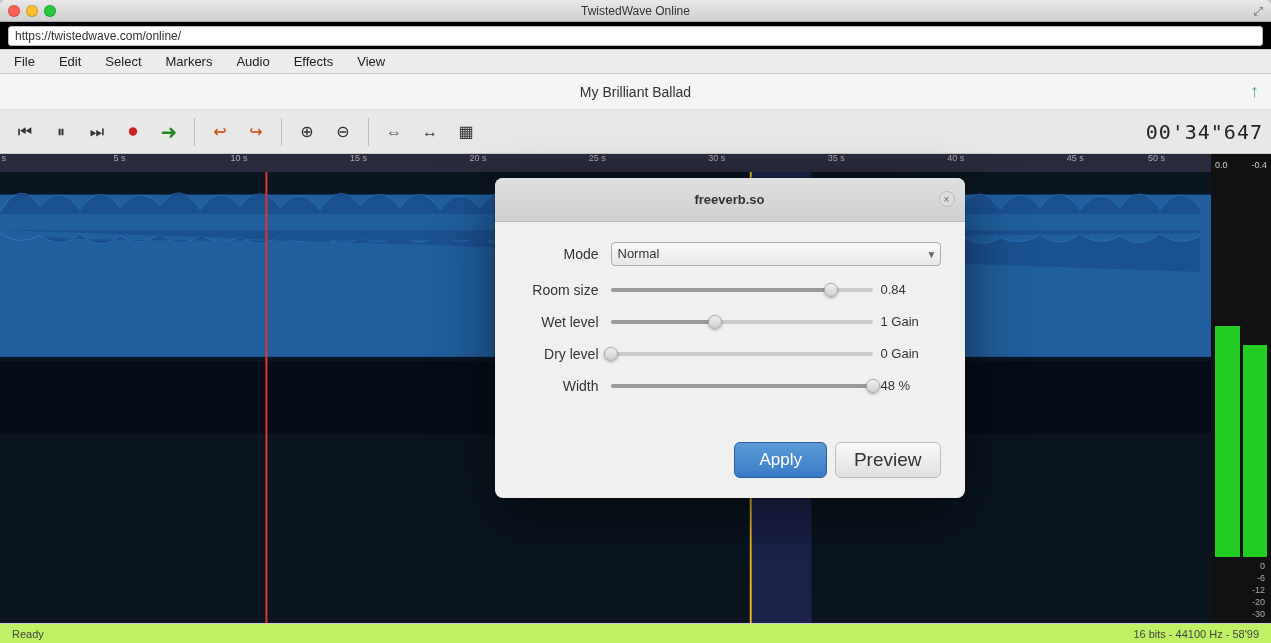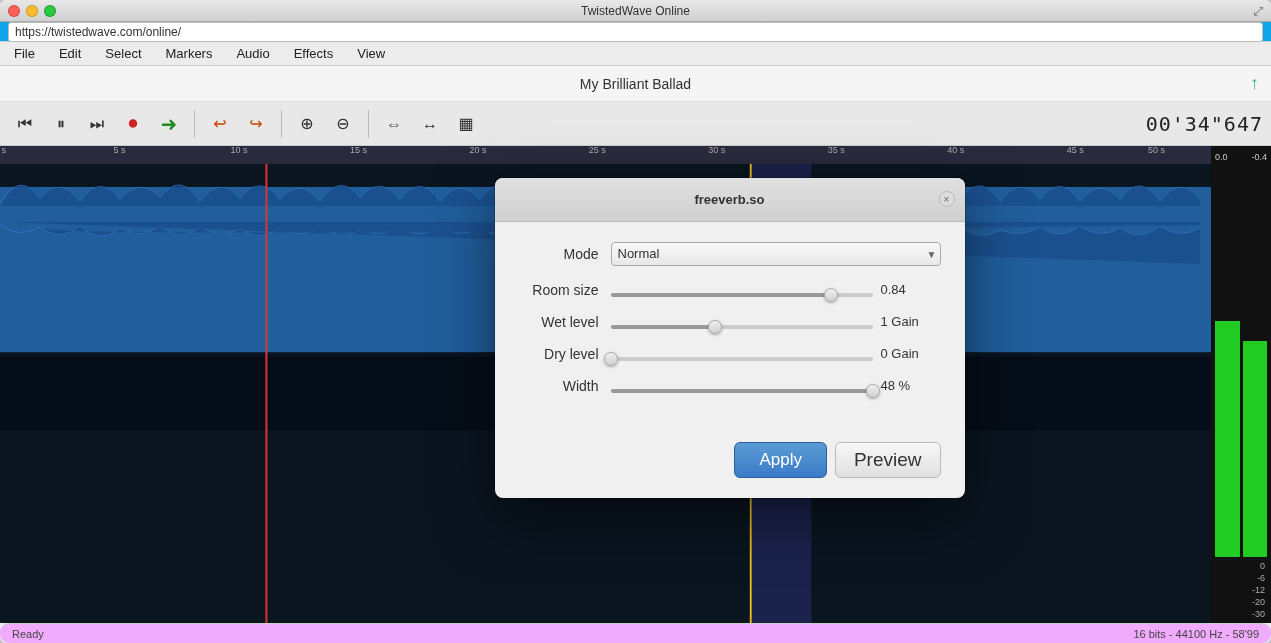--- a/index.html
+++ b/index.html
@@ -59,22 +59,22 @@
 
     .title-bar-resize {
       position: absolute;
       right: 8px;
       font-size: 12px;
       color: #666;
     }
 
     
     .address-bar {
-      height: 20px;
-      background: #0ea5e9;
+      height: 28px;
+      background: #000000;
       border-bottom: 1px solid #ccc;
       display: flex;
       align-items: center;
       padding: 0 8px;
       gap: 6px;
     }
 
     .address-input {
       flex: 1;
       height: 20px;
@@ -226,27 +226,26 @@
       width: 60px;
       background: #111;
       display: flex;
       flex-direction: column;
       padding: 4px 2px;
     }
 
     
     .status-bar {
       height: 20px;
-      background: #f0abfc;
+      background: #bef264;
       border-top: 1px solid #ccc;
       display: flex;
       align-items: center;
       padding: 0 12px;
       justify-content: space-between;
-      border-radius: 9px;
     }
 
     .status-text {
       font-size: 11px;
       color: #444;
     }
 
     
     .dialog-overlay {
       position: absolute;
@@ -349,21 +348,21 @@
       transform: translateY(-50%);
       font-size: 10px;
       color: #666;
       pointer-events: none;
     }
 
     
     .slider-wrapper {
       flex: 1;
       display: flex;
-      align-items: flex-end;
+      align-items: center;
       gap: 8px;
     }
 
     .slider {
       flex: 1;
       height: 4px;
       border-radius: 2px;
       background: #ccc;
       position: relative;
       cursor: pointer;

